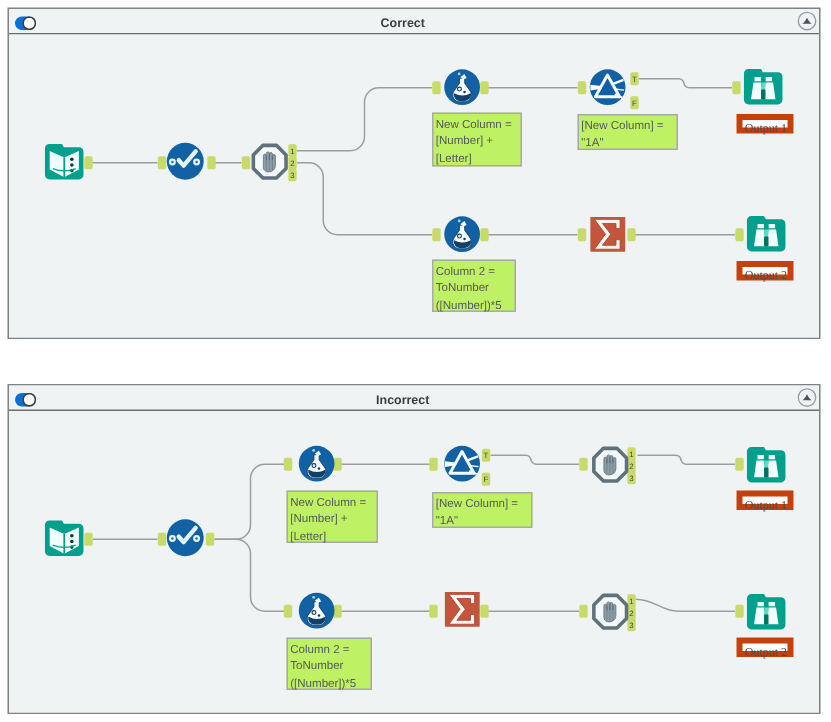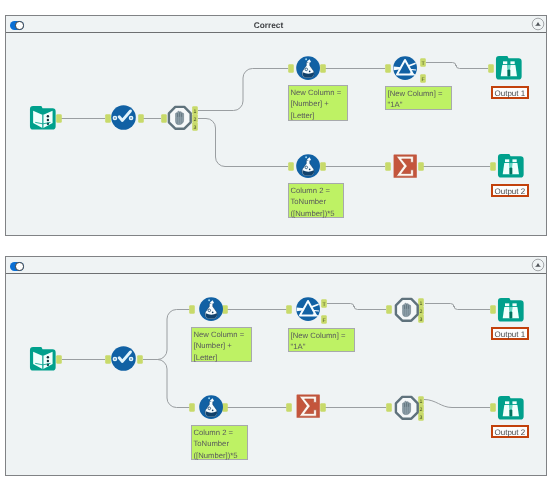--- a/index.html
+++ b/index.html
@@ -1,40 +1,40 @@
 <!DOCTYPE html>
 <html><head>
 <meta charset="utf-8">
 <style>
   html,body{margin:0;padding:0;background:#ffffff;}
   body{width:554px;height:481px;font-family:"Liberation Sans",sans-serif;overflow:hidden;position:relative;
        -webkit-font-smoothing:antialiased;text-rendering:geometricPrecision;}
 
   .panel{position:absolute;box-sizing:border-box;border:1px solid #808285;background:#eff3f4;}
-  #panel1{left:5px;top:15px;width:542px;height:221px;}
+  #panel1{left:5px;top:5px;width:542px;height:221px;}
   #panel2{left:5px;top:256px;width:542px;height:220px;}
 
   .titlebar{position:relative;box-sizing:border-box;height:17px;background:#eff3f4;border-bottom:1px solid #6d6f71;}
   .title{position:absolute;left:0;right:15px;top:4px;text-align:center;font-size:8.3px;font-weight:bold;color:#3b3d40;}
 
   .toggle{position:absolute;left:4px;top:5px;width:14px;height:9px;border-radius:4.5px;background:#0b6fd4;
           box-sizing:border-box;}
   .toggle .knob{position:absolute;top:0.3px;width:8.4px;height:8.4px;border-radius:50%;background:#ffffff;
           border:0.9px solid #3b3f43;box-sizing:border-box;}
   .toggle.on .knob{left:5.3px;}
   .toggle.off .knob{left:5.3px;}
 
   .collapse{position:absolute;left:525px;top:1px;width:14px;height:14px;}
 
   .canvas{position:absolute;left:0;right:0;top:17px;bottom:0;background:#eff3f4;overflow:hidden;}
 
   .anno{position:absolute;box-sizing:border-box;border:1px solid #a7a9ac;background:#bef264;
         font-size:7.7px;color:#58595b;line-height:11.4px;padding:1px 1px 0 1.5px;white-space:pre;}
-  .olabel{position:absolute;box-sizing:border-box;border:2px solid #c2410c;background:#fdfdfd;
-        font-size:8px;color:#4a4b4d;line-height:11px;padding:0 1px 0 1.5px;white-space:pre;}
+  .olabel{position:absolute;box-sizing:border-box;border:4px solid #c2410c;background:#fdfdfd;
+        font-size:8px;color:#4a4b4d;line-height:11px;padding:0 1px 0 1.5px;white-space:pre;font-family:Liberation Serif, serif;}
   svg{display:block;overflow:visible;}
   .wires{position:absolute;left:0;top:0;width:540px;height:204px;pointer-events:none;}
 </style>
 </head>
 <body>
 
 <svg width="0" height="0" style="position:absolute">
 <defs>
 
   <g id="ic-input">
@@ -219,20 +219,21 @@
       <div class="olabel" style="left: 485px; top: 53px; width: 38px; height: 13px;">Output 1</div>
       <div class="olabel" style="left: 485px; top: 151px; width: 38px; height: 13px;">Output 2</div>
     </div>
 </div>
 
 <div id="panel2" class="panel">
   <div class="titlebar">
     <div class="toggle off">
         <div class="knob"></div>
       </div>
+    <div class="title">Incorrect</div>
     <div class="collapse">
       <svg width="14" height="14" viewBox="0 0 14 14">
         <circle cx="7" cy="7" r="5.8" fill="#f0f4f5" stroke="#9a9da0" stroke-width="0.9"></circle>
         <path d="M3.8 8.8 Q5.3 8.4 7 4.9 Q8.7 8.4 10.2 8.8 Z" fill="#4d5256"></path>
       </svg>
     </div>
   </div>
   <div class="canvas" id="canvas2">
       <svg width="538" height="204" class="wires" style="position: absolute; left: 0px; top: 0px;">
         <path d="M56 85.5 H99" fill="none" stroke="#9a9ea1" stroke-width="1.0"></path>

